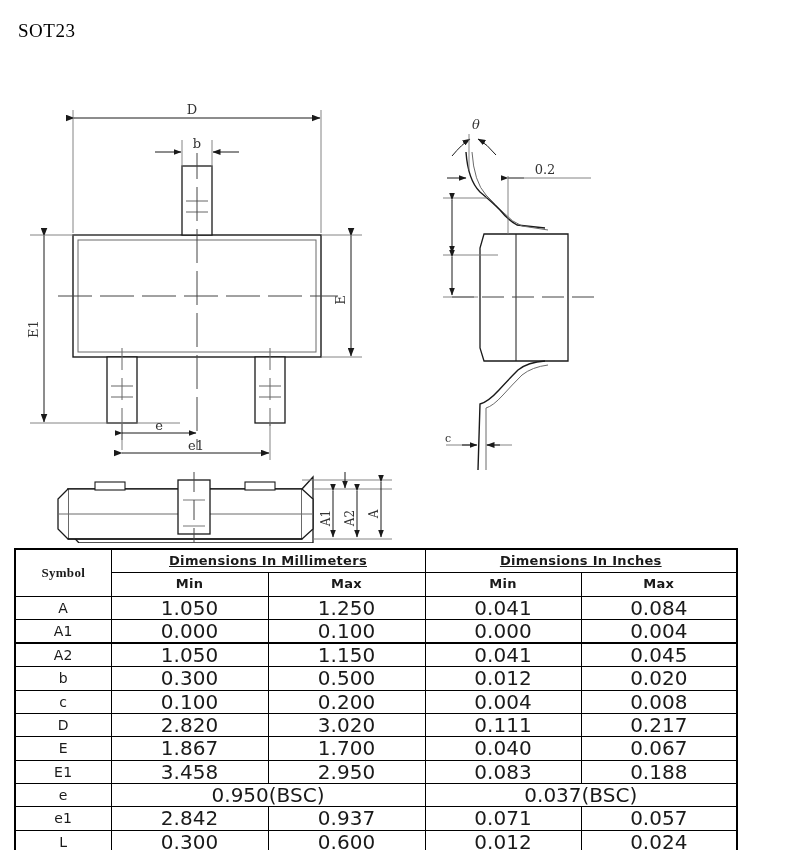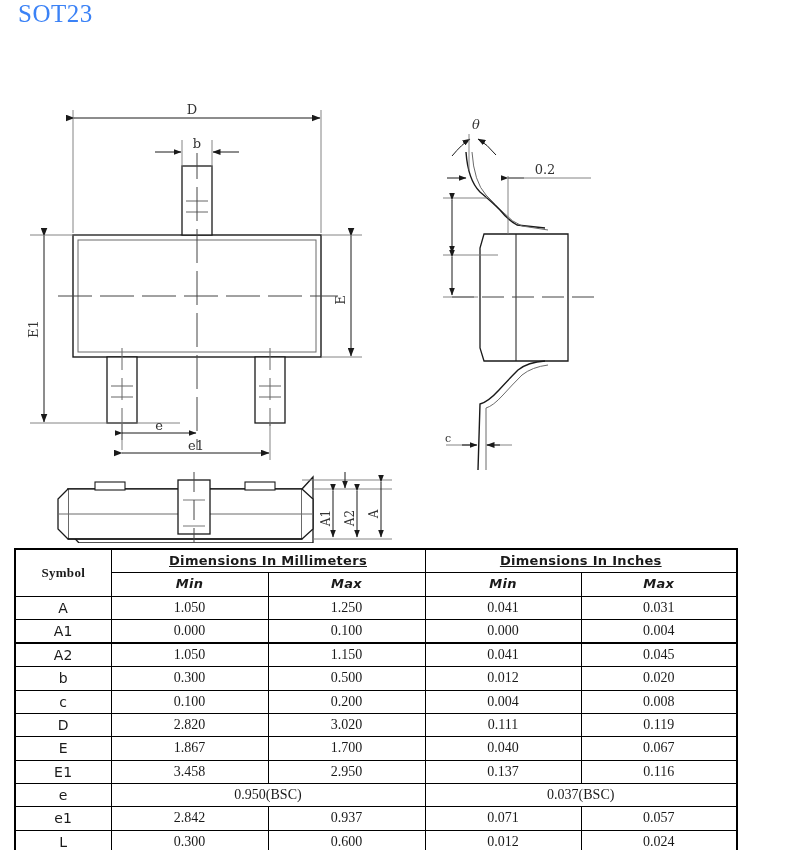--- a/index.html
+++ b/index.html
@@ -2,47 +2,47 @@
 <html><head>
 <meta charset="utf-8">
 <title>SOT23 Package Drawing</title>
 <style>
   html,body{margin:0;padding:0;background:#ffffff;}
   body{
     width:791px;height:850px;position:relative;overflow:hidden;
     font-family:"Liberation Sans", sans-serif;color:#000;
   }
   #page-title{
-    position:absolute;left:18px;top:0;
+    position:absolute;left:18px;top:20px;
     font-family:"Liberation Serif", serif;
-    font-size:25px;letter-spacing:.5px;color:#3b82f6;
+    font-size:19px;letter-spacing:.5px;color:#000000;
   }
   #drawing-area{position:absolute;left:0;top:48px;width:791px;height:495px;}
   #drawing-svg{display:block;}
 
   
   #dims-table-wrap{position:absolute;left:14px;top:548px;width:754px;}
   table.dims{
     border-collapse:collapse;width:722px;
     table-layout:fixed;
     font-family:"DejaVu Sans", sans-serif;
   }
   table.dims, table.dims td, table.dims th{border:1px solid #000;}
   table.dims{border:2px solid #000;}
   table.dims th,table.dims td{
     text-align:center;vertical-align:middle;padding:0;
     height:22.3px;line-height:22.3px;
     font-size:13px;color:#1a1a1a;font-weight:bold;
     letter-spacing:.3px;
   }
-  table.dims td.val{font-weight:normal;font-size:14px;letter-spacing:0;font-family:Liberation Serif, serif;}
+  table.dims td.val{font-weight:normal;font-size:20px;letter-spacing:0;}
   table.dims td.sym{font-weight:normal;font-size:14px;}
   th.grouphdr{font-size:14px;letter-spacing:1px;height:24px;line-height:24px;text-decoration:underline;}
   th.symhdr{font-size:13.5px;letter-spacing:.6px;font-family:Liberation Serif, serif;}
-  th.minmax{font-size:13.5px;letter-spacing:.6px;height:24px;line-height:24px;font-style:italic;}
+  th.minmax{font-size:13.5px;letter-spacing:.6px;height:24px;line-height:24px;}
   col.c-sym{width:96px;}
   col.c-mmmin{width:157px;}
   col.c-mmmax{width:157px;}
   col.c-inmin{width:156px;}
   col.c-inmax{width:156px;}
   tr.thickbot td{border-bottom:2px solid #000;}
   td.bsc{font-weight:normal;font-size:14px;margin-left:24px;}
 </style>
 </head>
 <body>
@@ -218,21 +218,21 @@
         <th class="minmax">Min</th>
         <th class="minmax">Max</th>
       </tr>
     </thead>
     <tbody id="dims-body">
         <tr>
           <td class="sym">A</td>
           <td class="val">1.050</td>
           <td class="val">1.250</td>
           <td class="val">0.041</td>
-          <td class="val">0.031</td>
+          <td class="val">0.084</td>
         </tr>
         <tr class="thickbot">
           <td class="sym">A1</td>
           <td class="val">0.000</td>
           <td class="val">0.100</td>
           <td class="val">0.000</td>
           <td class="val">0.004</td>
         </tr>
         <tr>
           <td class="sym">A2</td>
@@ -253,35 +253,35 @@
           <td class="val">0.100</td>
           <td class="val">0.200</td>
           <td class="val">0.004</td>
           <td class="val">0.008</td>
         </tr>
         <tr>
           <td class="sym">D</td>
           <td class="val">2.820</td>
           <td class="val">3.020</td>
           <td class="val">0.111</td>
-          <td class="val">0.119</td>
+          <td class="val">0.217</td>
         </tr>
         <tr>
           <td class="sym">E</td>
           <td class="val">1.867</td>
           <td class="val">1.700</td>
           <td class="val">0.040</td>
           <td class="val">0.067</td>
         </tr>
         <tr>
           <td class="sym">E1</td>
           <td class="val">3.458</td>
           <td class="val">2.950</td>
-          <td class="val">0.137</td>
-          <td class="val">0.116</td>
+          <td class="val">0.083</td>
+          <td class="val">0.188</td>
         </tr>
         <tr>
           <td class="sym">e</td>
           <td class="val bsc" colspan="2">0.950(BSC)</td>
           <td class="val bsc" colspan="2">0.037(BSC)</td>
         </tr>
         <tr>
           <td class="sym">e1</td>
           <td class="val">2.842</td>
           <td class="val">0.937</td>

